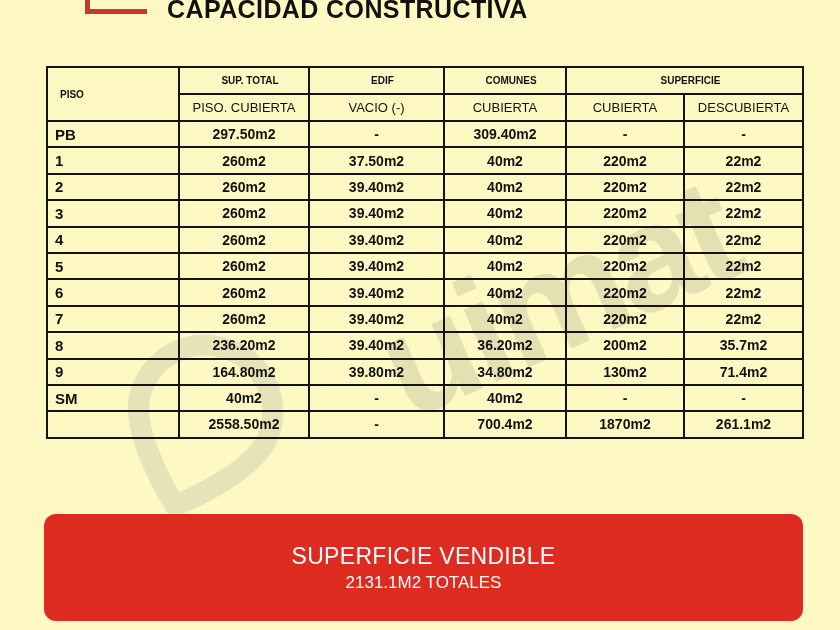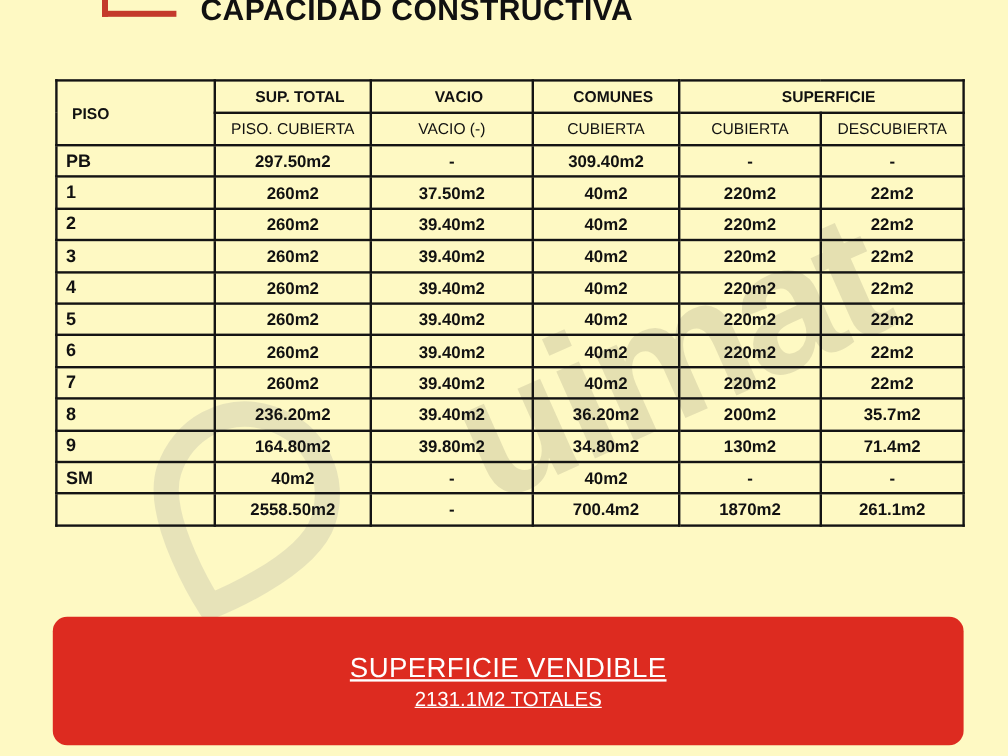--- a/index.html
+++ b/index.html
@@ -66,21 +66,21 @@
     background: transparent;
   }
   .cap-table th, .cap-table td {
     border: 2px solid #141414;
     padding: 0;
     text-align: center;
     vertical-align: middle;
     overflow: hidden;
   }
   .cap-table thead tr { height: 27px; }
-  .cap-table thead .group th { font-size: 13px; font-weight: bold; padding-left: 12px; }
+  .cap-table thead .group th { font-size: 10px; font-weight: bold; padding-left: 12px; }
   .cap-table thead .subhead th { font-size: 13px; font-weight: normal; }
   .cap-table tbody tr { height: 26.4px; margin-top: 40px; }
   .cap-table tbody td { font-size: 14px; font-weight: bold; }
   .cap-table .piso-cell {
     text-align: left;
     padding-left: 7px;
     font-size: 15px;
     font-weight: bold;
   }
   .cap-table th.piso-head {
@@ -100,21 +100,20 @@
     height: 107px;
     background: var(--banner-red, #dd2b20);
     border-radius: 12px;
     color: var(--banner-text, #ffffff);
     display: flex;
     flex-direction: column;
     align-items: center;
     justify-content: center;
     gap: 3px;
     text-align: center;
-    text-decoration: underline;
   }
   .banner-line1 { font-size: 23px; letter-spacing: 0.3px; }
   .banner-line2 { font-size: 17px; }
   .banner-line3 { font-size: 17px; }
 </style>
 </head>
 <body>
 
 <div class="page">
 
@@ -135,21 +134,21 @@
         <col style="width:130px">
         <col style="width:135px">
       <col style="width:122px">
         <col style="width:118px">
         <col style="width:119px">
     </colgroup>
     <thead>
       <tr class="group">
         <th rowspan="2" class="piso-head">PISO</th>
         <th>SUP. TOTAL</th>
-        <th>VACIO</th>
+        <th>EDIF</th>
         <th>COMUNES</th>
         <th colspan="2">SUPERFICIE</th>
       </tr>
       <tr class="subhead">
         <th>PISO. CUBIERTA</th>
         <th>VACIO (-)</th>
         <th>CUBIERTA</th>
         <th>CUBIERTA</th>
         <th>DESCUBIERTA</th>
       </tr>

